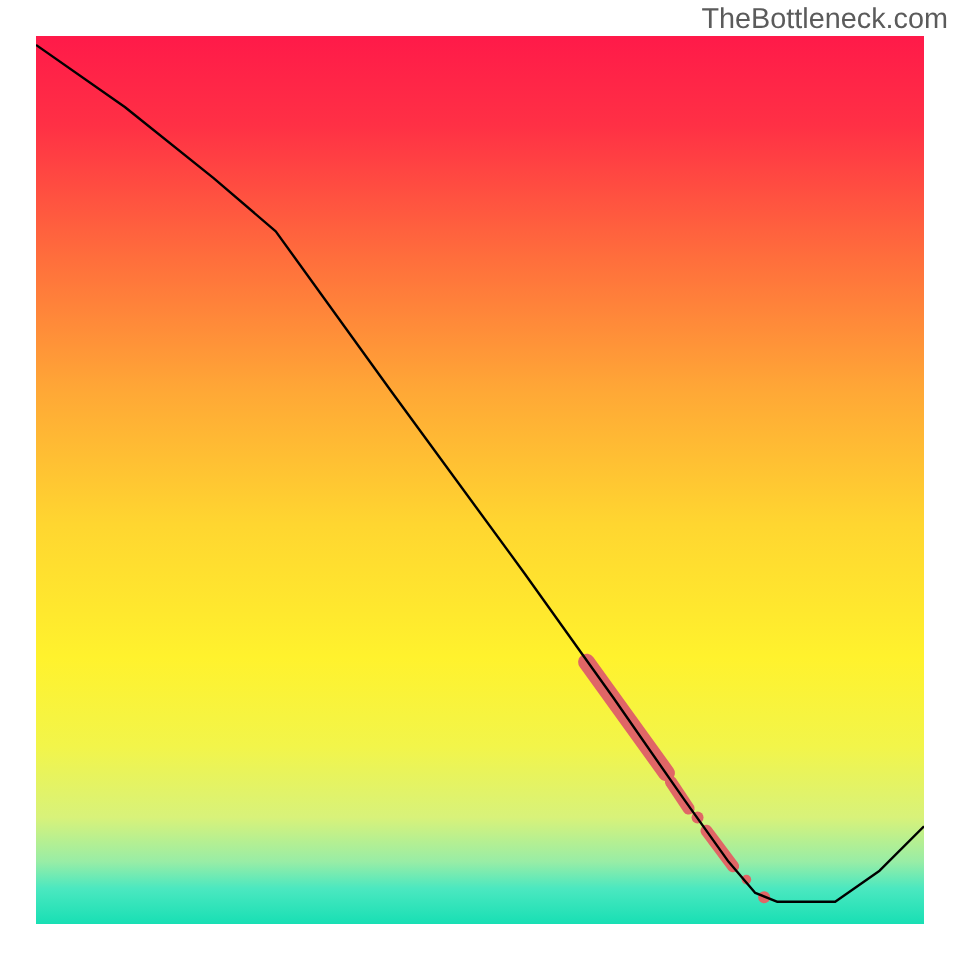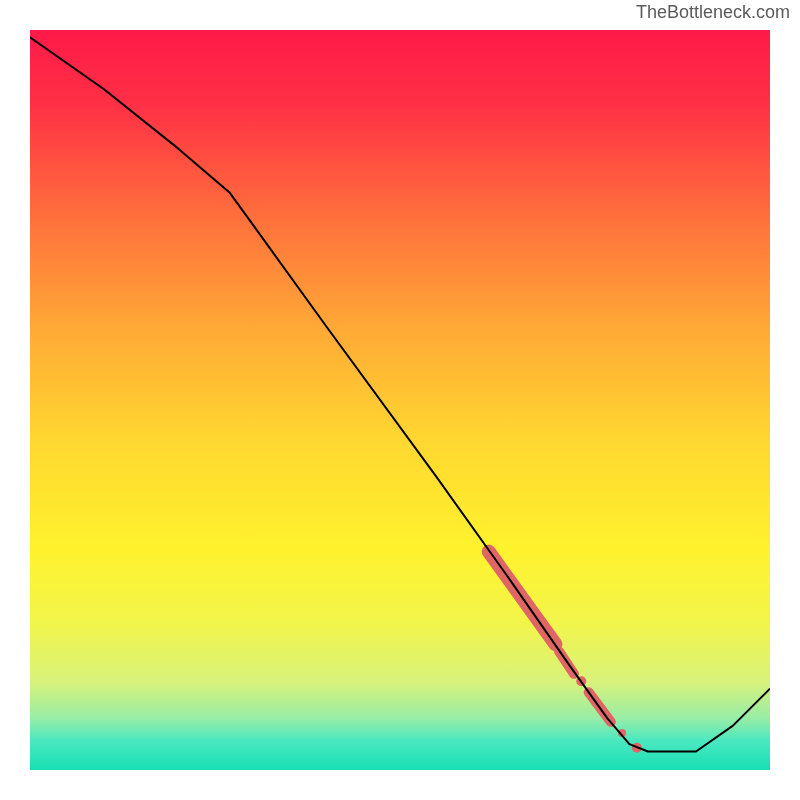--- a/index.html
+++ b/index.html
@@ -13,21 +13,21 @@
   }
   .container {
     position: relative;
     width: 800px;
     height: 800px;
   }
   .attribution {
     position: absolute;
     top: 2px;
     right: 10px;
-    font-size: 18px;
+    font-size: 24px;
     font-weight: 500;
     color: #5b5b5b;
     font-family: Arial, sans-serif;
     z-index: 10;
   }
   svg.chart {
     position: absolute;
     left: 0;
     top: 0;
     width: 800px;

